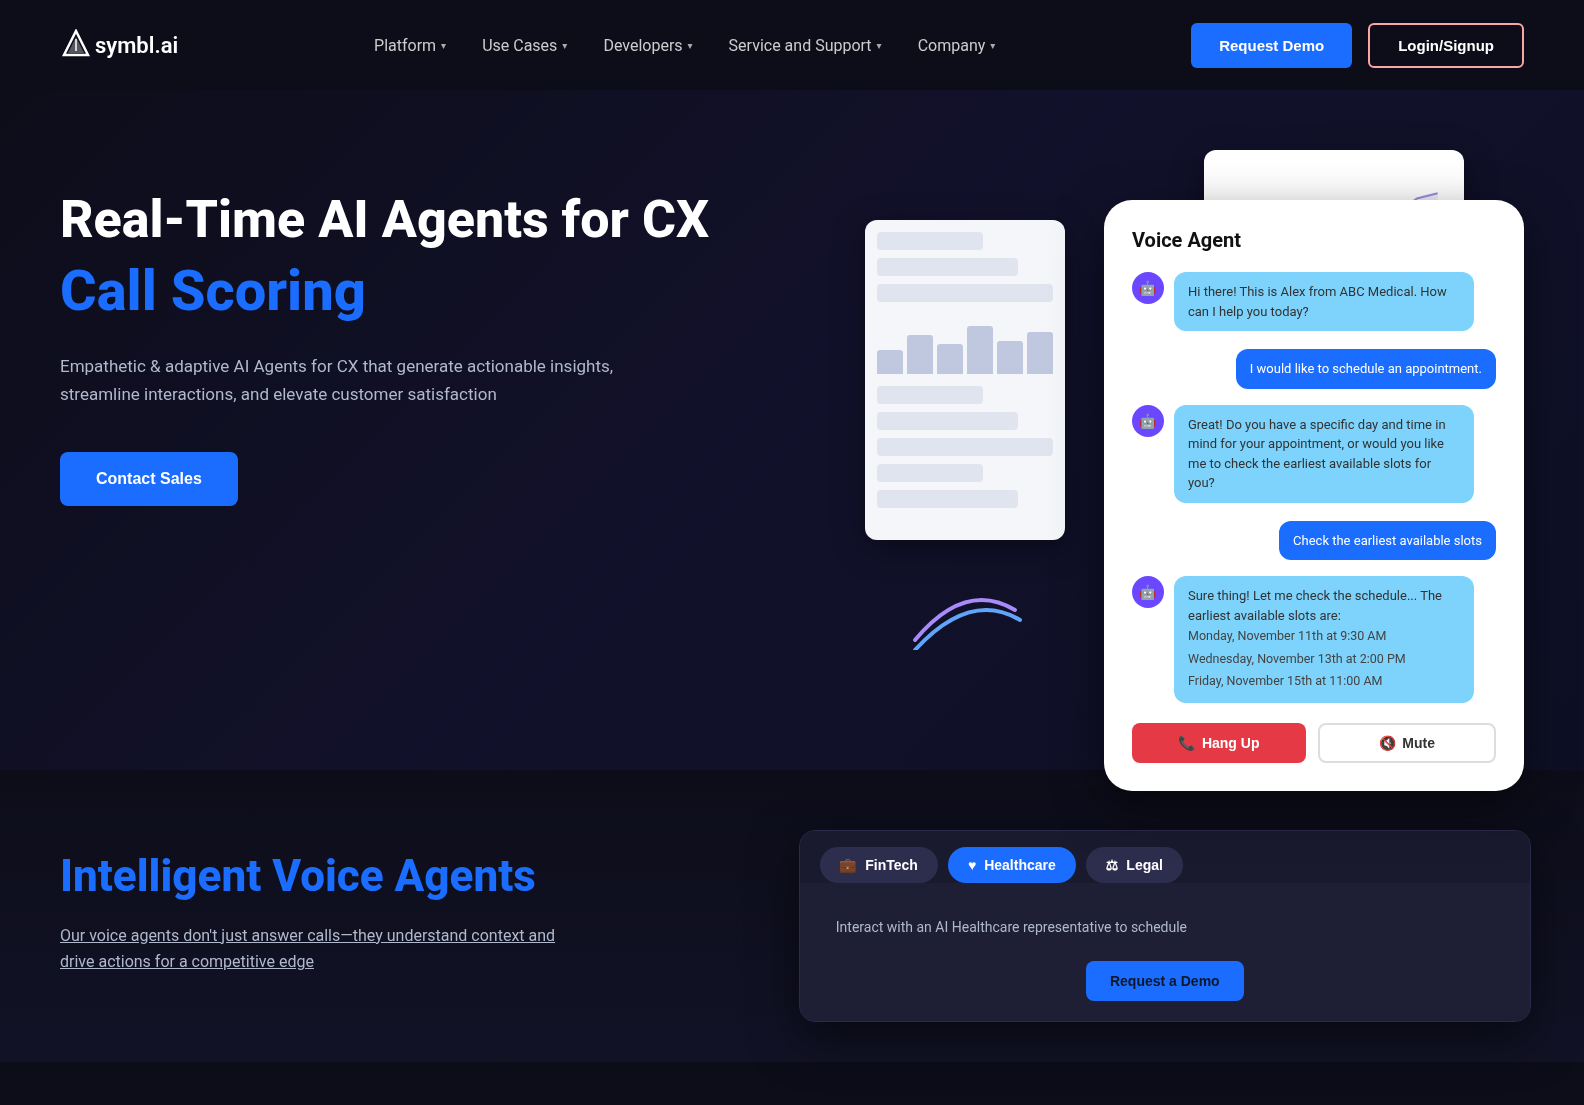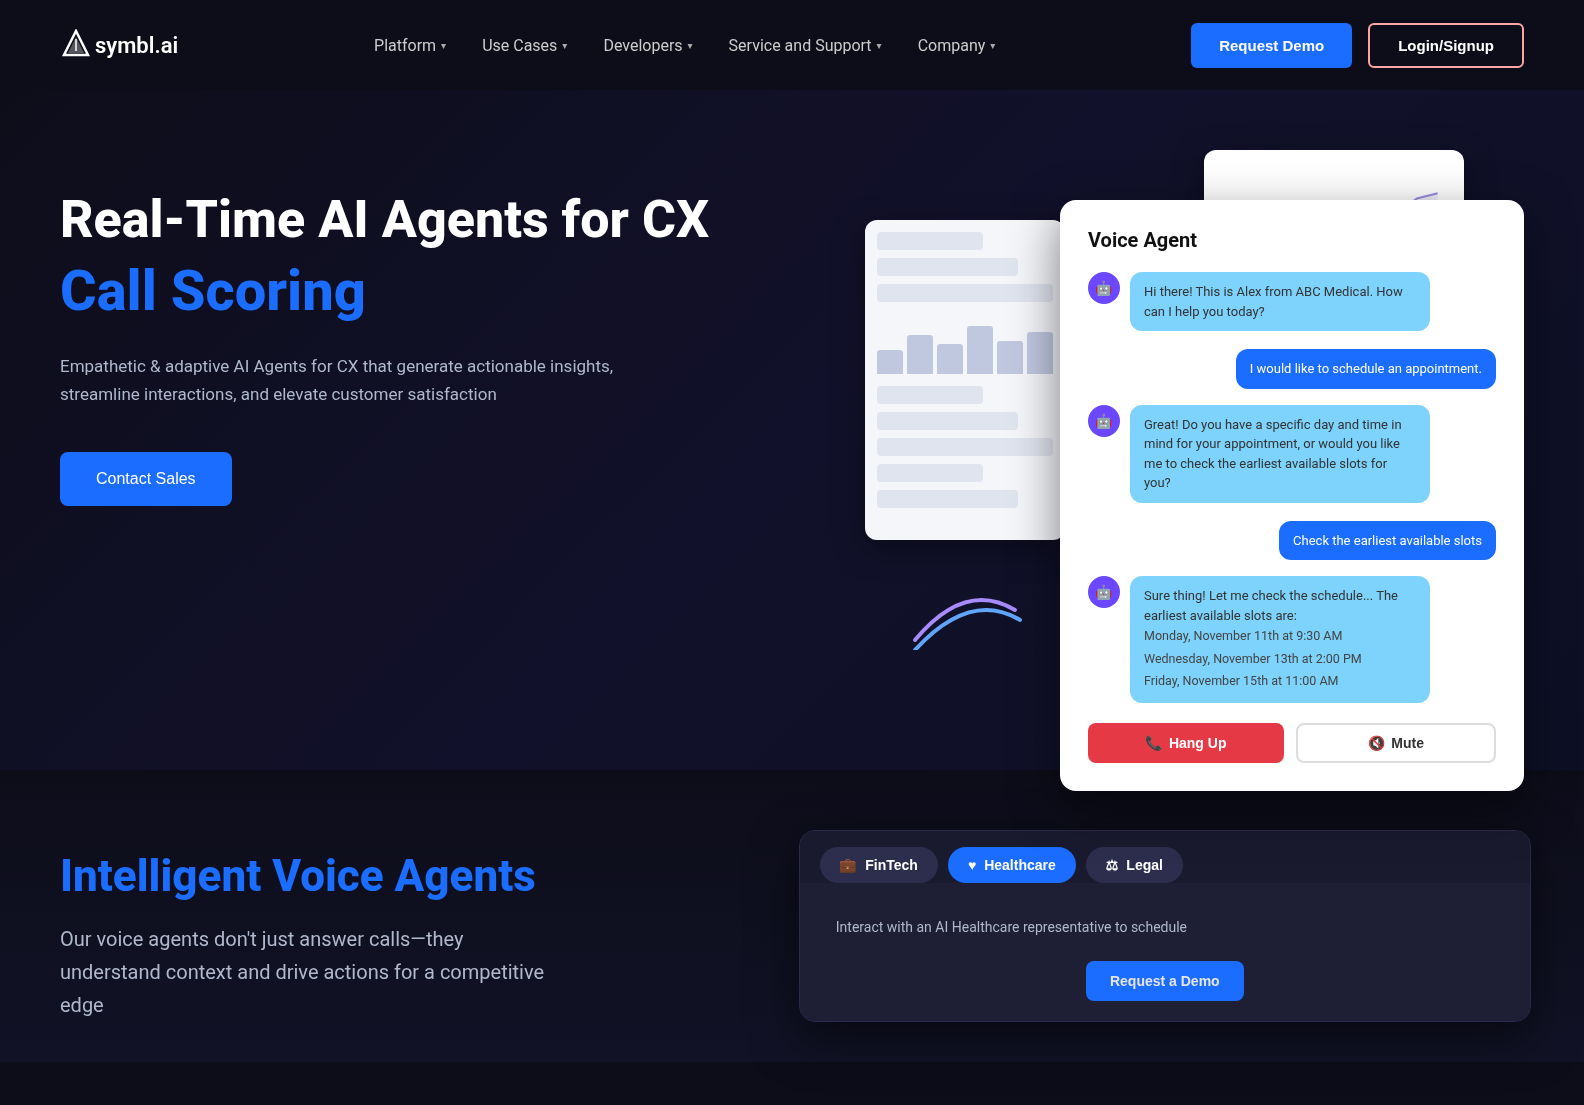--- a/index.html
+++ b/index.html
@@ -111,21 +111,21 @@
       max-width: 580px;
       margin-bottom: 44px;
     }
     .btn-contact {
       background: #1a6dff;
       color: #fff;
       border: none;
       padding: 18px 36px;
       border-radius: 8px;
       font-size: 16px;
-      font-weight: 400;
+      font-weight: 700;
       cursor: pointer;
     }
 
     
     .hero-right {
       flex: 0 0 45%;
       position: relative;
       height: 540px;
     }
 
@@ -180,23 +180,23 @@
       flex: 1;
       background: #c0c8e0;
       border-radius: 3px 3px 0 0;
     }
 
     
     .card-voice {
       position: absolute;
       top: 50px;
       right: 0;
-      width: 464px;
+      width: 420px;
       background: #fff;
-      border-radius: 16px;
+      border-radius: 28px;
       box-shadow: 0 16px 48px rgba(0,0,0,0.5);
       padding: 28px;
       color: #111;
     }
     .card-voice-title {
       font-size: 20px;
       font-weight: 700;
       color: #111;
       margin-bottom: 20px;
     }
@@ -308,24 +308,25 @@
       font-size: 44px;
       font-weight: 800;
       color: #fff;
       margin-bottom: 20px;
       line-height: 1.2;
     }
     .section2-title span {
       color: #1a6dff;
     }
     .section2-desc {
-      font-size: 20px;
+      font-size: 16px;
       color: #b0b8cc;
       line-height: 1.65;
       max-width: 500px;
+      text-decoration: underline;
     }
     .section2-right {
       flex: 0 0 50%;
     }
 
     
     .card-bottom {
       background: #1a1a2e;
       border-radius: 16px;
       box-shadow: 0 16px 48px rgba(0,0,0,0.5);
@@ -366,21 +367,21 @@
       background: #1e1e35;
       min-height: 100px;
     }
     .card-bottom-text {
       font-size: 14px;
       color: #b0b8cc;
       padding: 16px;
     }
     .request-demo-btn {
       background: #1a6dff;
-      color: #e5e5e5;
+      color: #0f172a;
       border: none;
       padding: 12px 24px;
       border-radius: 8px;
       font-size: 14px;
       font-weight: 600;
       cursor: pointer;
       display: block;
       margin: 0 auto;
       margin-top: 10px;
     }

